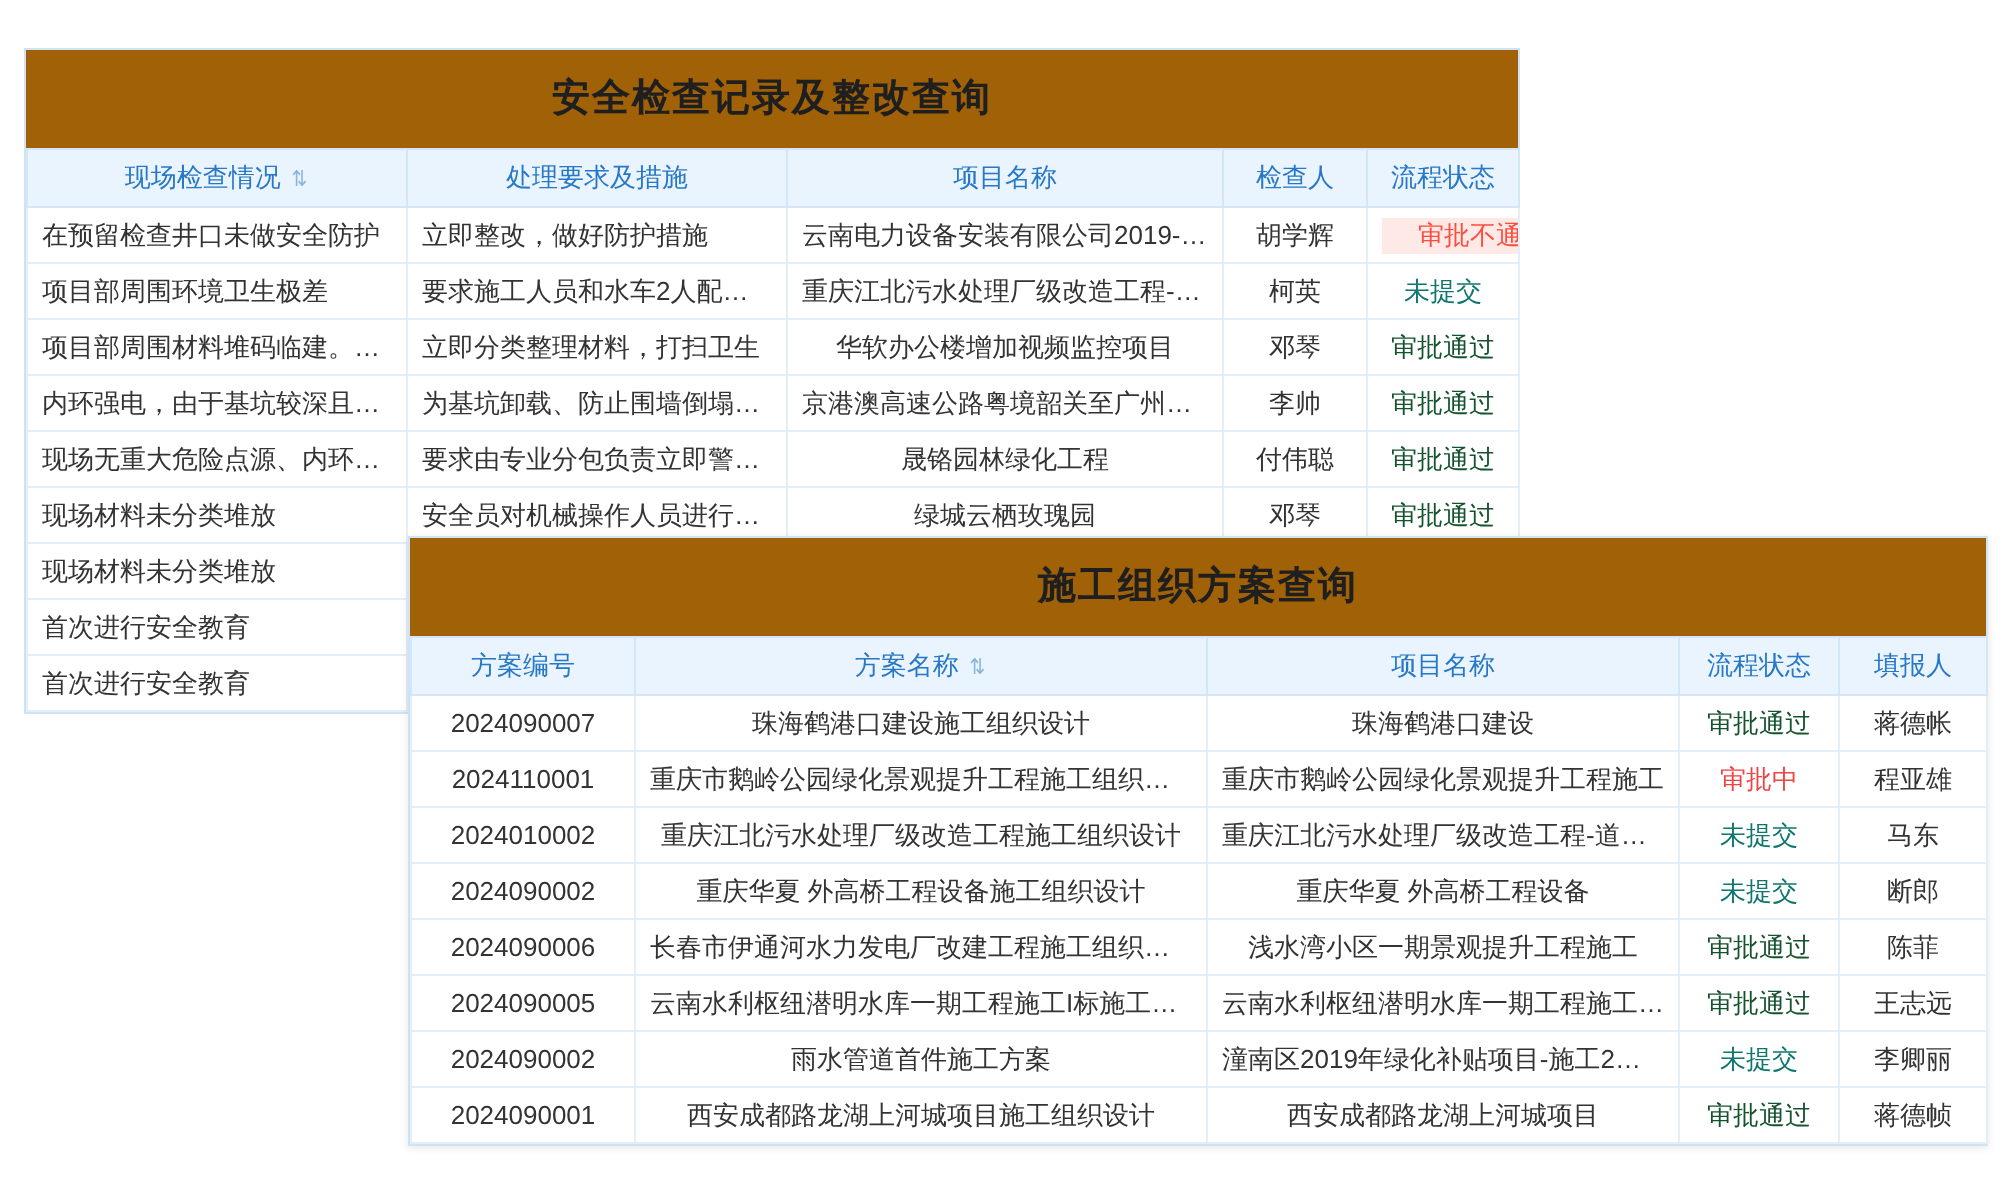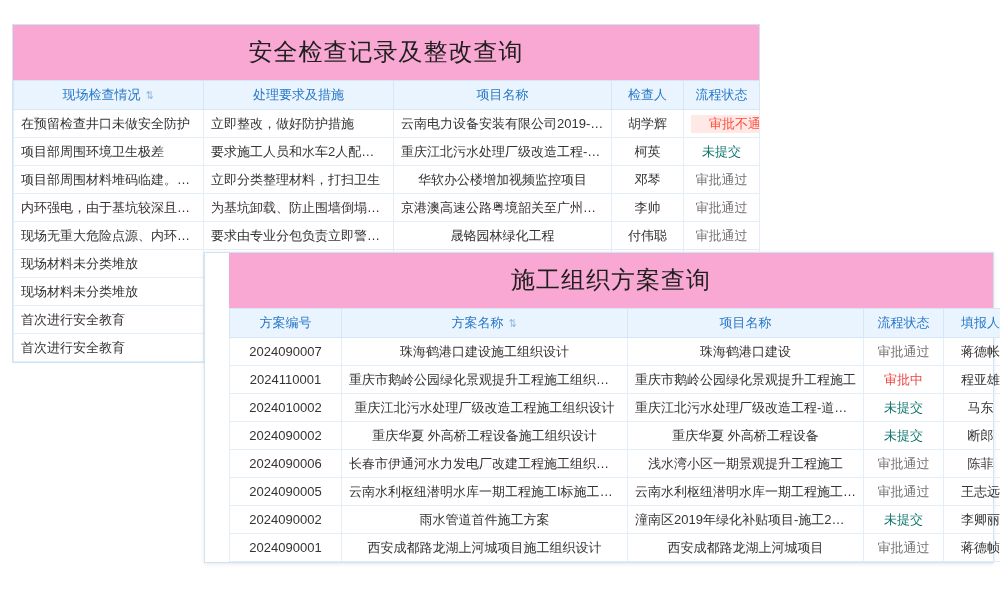--- a/index.html
+++ b/index.html
@@ -27,34 +27,33 @@
 
   #panel-safety {
     left: 12px;
     top: 24px;
     width: 748px;
     border: 1px solid #cfe3f7;
   }
 
   #panel-plan {
     left: 204px;
-    top: 252px;
+    top: 268px;
     width: 790px;
     border: 1px solid #cfe3f7;
     box-shadow: 0 1px 4px rgba(0,0,0,0.10);
-    padding-left: 24px;
   }
 
   .panel-title {
     text-align: center;
-    font-size: 24px;
-    font-weight: normal;
+    font-size: 19px;
+    font-weight: bold;
     color: #1f1f1f;
     padding: 11px 0 12px 0;
-    background: #f9a8d4;
+    background: #a16207;
     letter-spacing: 1px;
   }
 
   table.grid {
     border-collapse: collapse;
     width: 100%;
     table-layout: fixed;
   }
 
   table.grid th {
@@ -88,21 +87,21 @@
     transform: scaleX(0.85);
   }
 
   .c-link { color: #2d8cf0; }
   .c-center { text-align: center; }
   .c-blue { color: #2d8cf0; }
 
   .status {
     font-size: 13px;
   }
-  .status.approved { color: #737373; }
+  .status.approved { color: #14532d; }
   .status.rejected { color: #ff4d3d; }
   .status.pending  { color: #0f766e; }
   .status.inprog   { color: #ef4444; }
 
   .badge-hl {
     background: #ffe9e6;
     display: inline-block;
     padding: 0 18px;
   }
 </style>

